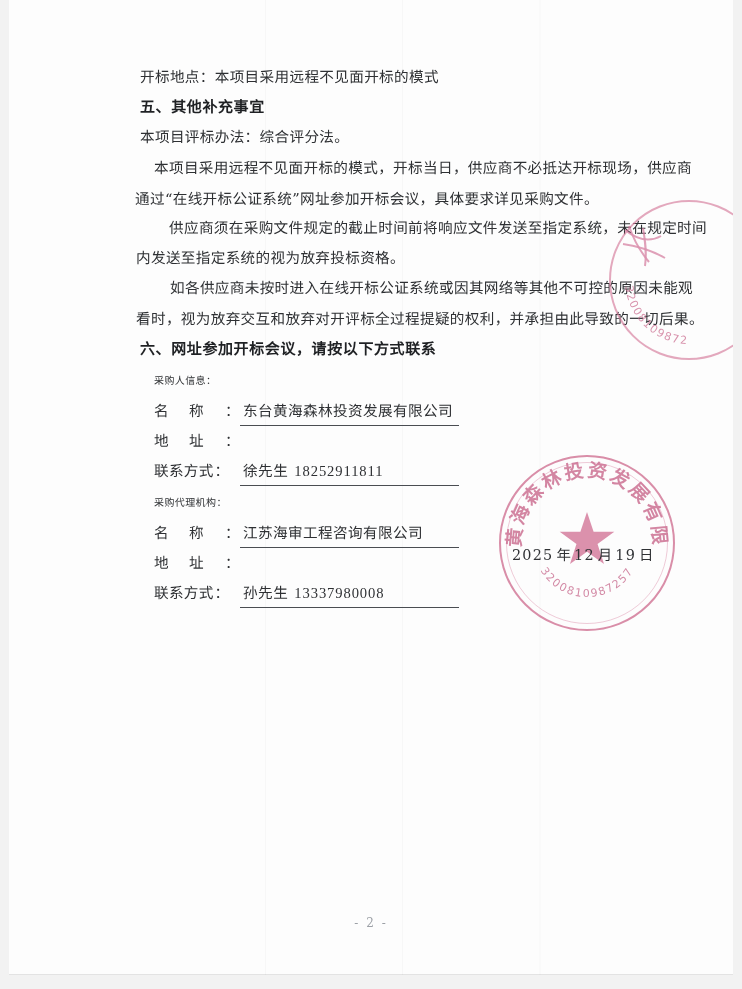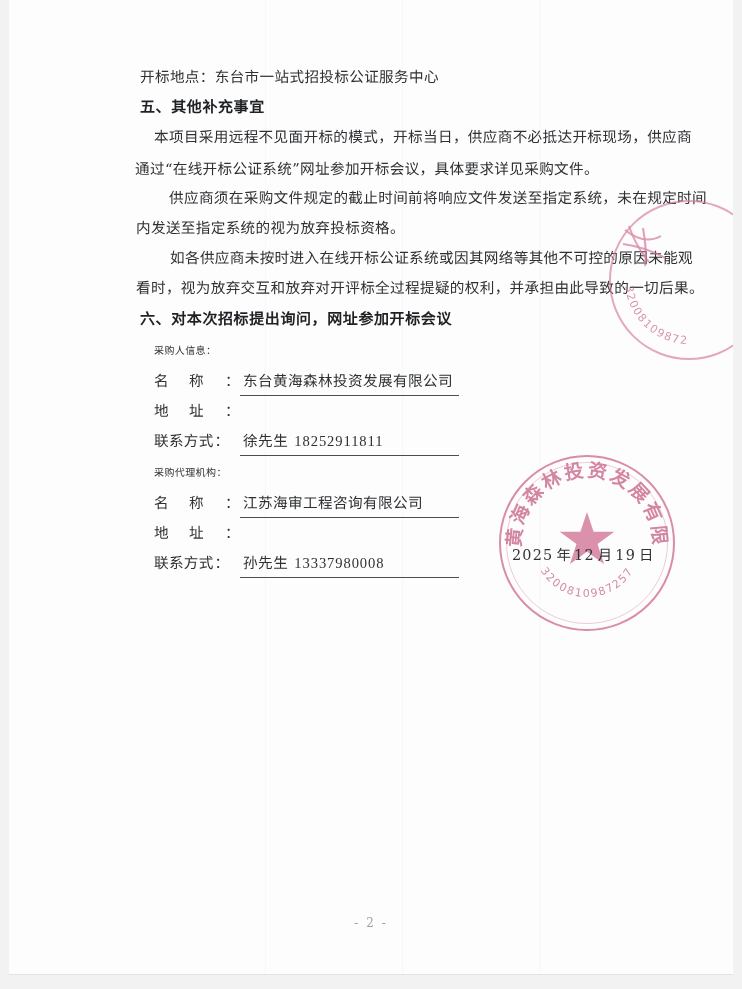--- a/index.html
+++ b/index.html
@@ -270,41 +270,42 @@
 <body>
 
 <div id="page-sheet">
 
   <div class="scan-band b1"></div>
   <div class="scan-band b2"></div>
   <div class="scan-band b3"></div>
 
   <div id="content">
 
-    <div class="line nudge-a">开标地点：东台市一站式招投标公证服务中心</div>
+    <div class="line nudge-a">开标地点：本项目采用远程不见面开标的模式</div>
 
     <div class="line heading">五、其他补充事宜</div>
 
+    <div class="line">本项目评标办法：综合评分法。</div>
 
     <div class="para">
       <div class="line indent1">本项目采用远程不见面开标的模式，开标当日，供应商不必抵达开标现场，供应商</div>
       <div class="line hang nudge-b">通过“在线开标公证系统”网址参加开标会议，具体要求详见采购文件。</div>
     </div>
 
     <div class="para">
       <div class="line indent2">供应商须在采购文件规定的截止时间前将响应文件发送至指定系统，未在规定时间</div>
       <div class="line hang">内发送至指定系统的视为放弃投标资格。</div>
     </div>
 
     <div class="para">
       <div class="line indent2 nudge-c">如各供应商未按时进入在线开标公证系统或因其网络等其他不可控的原因未能观</div>
       <div class="line hang">看时，视为放弃交互和放弃对开评标全过程提疑的权利，并承担由此导致的一切后果。</div>
     </div>
 
-    <div class="line heading">六、对本次招标提出询问，网址参加开标会议</div>
+    <div class="line heading">六、网址参加开标会议，请按以下方式联系</div>
 
     <div class="contact-group">
       <div class="group-title">采购人信息：</div>
 
       <div class="field-row">
         <span class="field-label spread">
             <span>名</span>
             <span>称</span>
             <span class="lbl-colon">：</span>
           </span>

